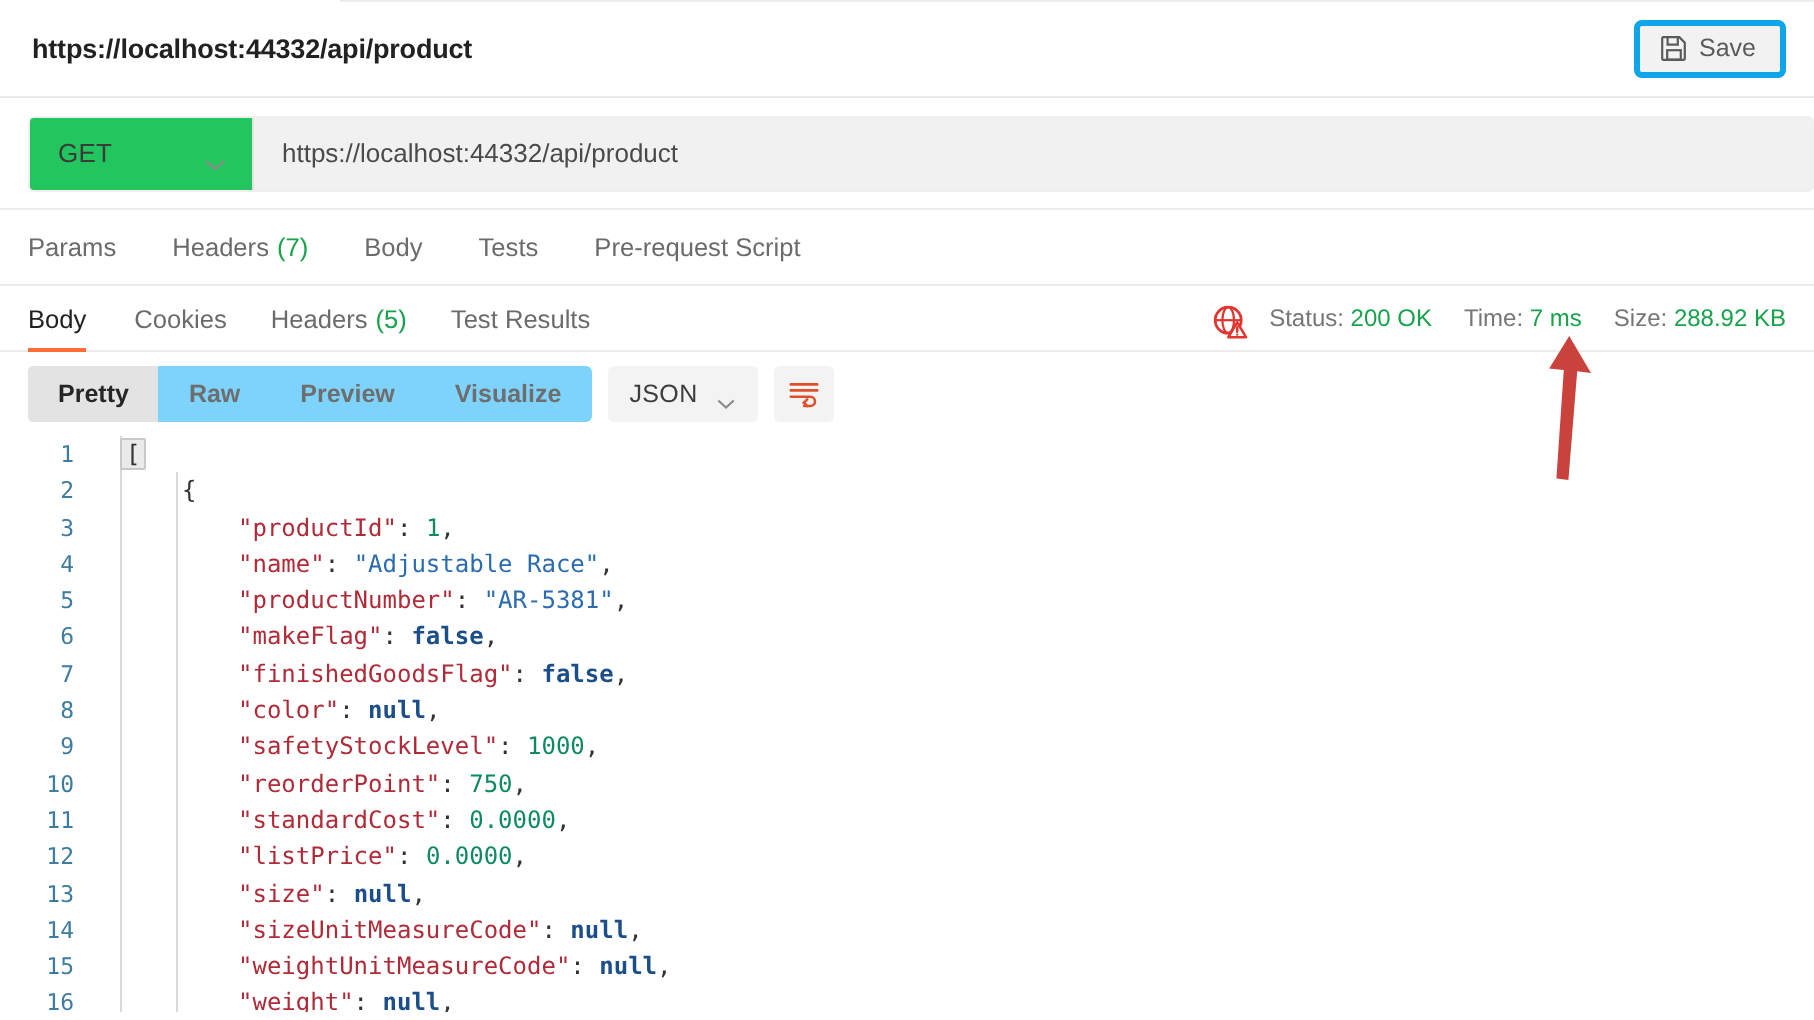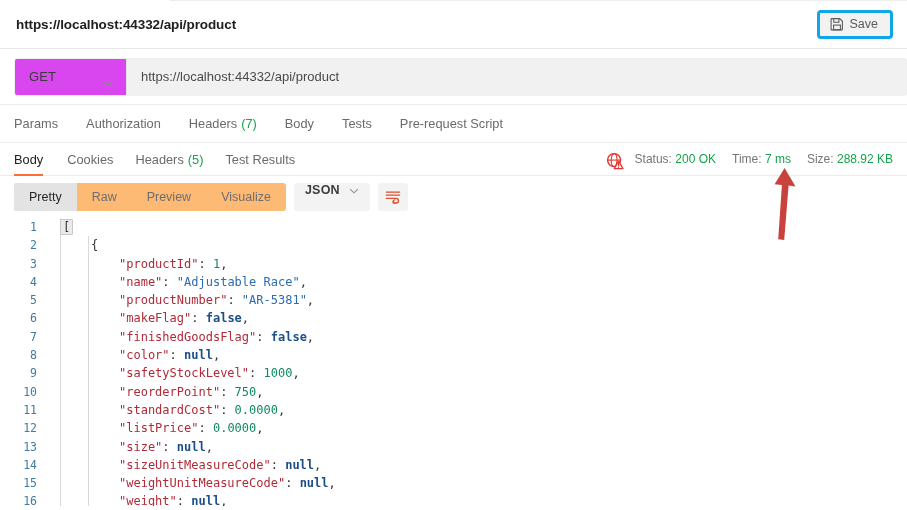--- a/index.html
+++ b/index.html
@@ -80,21 +80,21 @@
     border-radius: 3px;
     overflow: hidden;
   }
   .method-sel {
     display: flex;
     align-items: center;
     padding: 0 13px 0 14px;
     min-width: 112px;
     border-right: 1px solid #e2e2e2;
     cursor: pointer;
-    background: #d946ef;
+    background: #22c55e;
   }
   .method-label {
     font-size: 13px;
     color: #3b3b3b;
     letter-spacing: 0.1px;
   }
   .chev {
     width: 11px; height: 7px;
     display: block;
     margin-left: auto;
@@ -190,49 +190,50 @@
     display: flex;
     align-items: center;
     padding: 0 14px;
     gap: 8px;
     background: #ffffff;
   }
   .seg {
     display: flex;
     align-items: stretch;
     height: 28px;
-    background: #fdba74;
+    background: #7dd3fc;
     border-radius: 3px;
     overflow: hidden;
+    font-weight: bold;
   }
   .seg-item {
     display: flex;
     align-items: center;
     padding: 0 15px;
     font-size: 12.5px;
     color: #6e6e6e;
     cursor: pointer;
     background: transparent;
   }
   .seg-item.active {
     background: #e3e3e3;
     color: #262626;
   }
   .fmt-sel {
     display: flex;
-    align-items: flex-start;
+    align-items: center;
     gap: 9px;
     height: 28px;
     padding: 0 11px;
     background: #f3f3f3;
     border-radius: 3px;
     font-size: 12.5px;
     color: #3d3d3d;
     cursor: pointer;
-    font-weight: bold;
+    font-weight: normal;
     letter-spacing: 0.2px;
   }
   .wrap-btn {
     display: flex;
     align-items: center;
     justify-content: center;
     width: 30px;
     height: 28px;
     background: #f3f3f3;
     border-radius: 3px;
@@ -346,23 +347,20 @@
       </div>
       <div class="url-input">https://localhost:44332/api/product</div>
     </div>
   </div>
 
   <div class="reqtabs">
     <div class="reqtab">
       <span>Params</span>
     </div>
     <div class="reqtab">
-      <span>Authorization</span>
-    </div>
-    <div class="reqtab">
       <span>Headers</span>
       <span class="cnt-green">(7)</span>
     </div>
     <div class="reqtab">
       <span>Body</span>
     </div>
     <div class="reqtab">
       <span>Tests</span>
     </div>
     <div class="reqtab">

